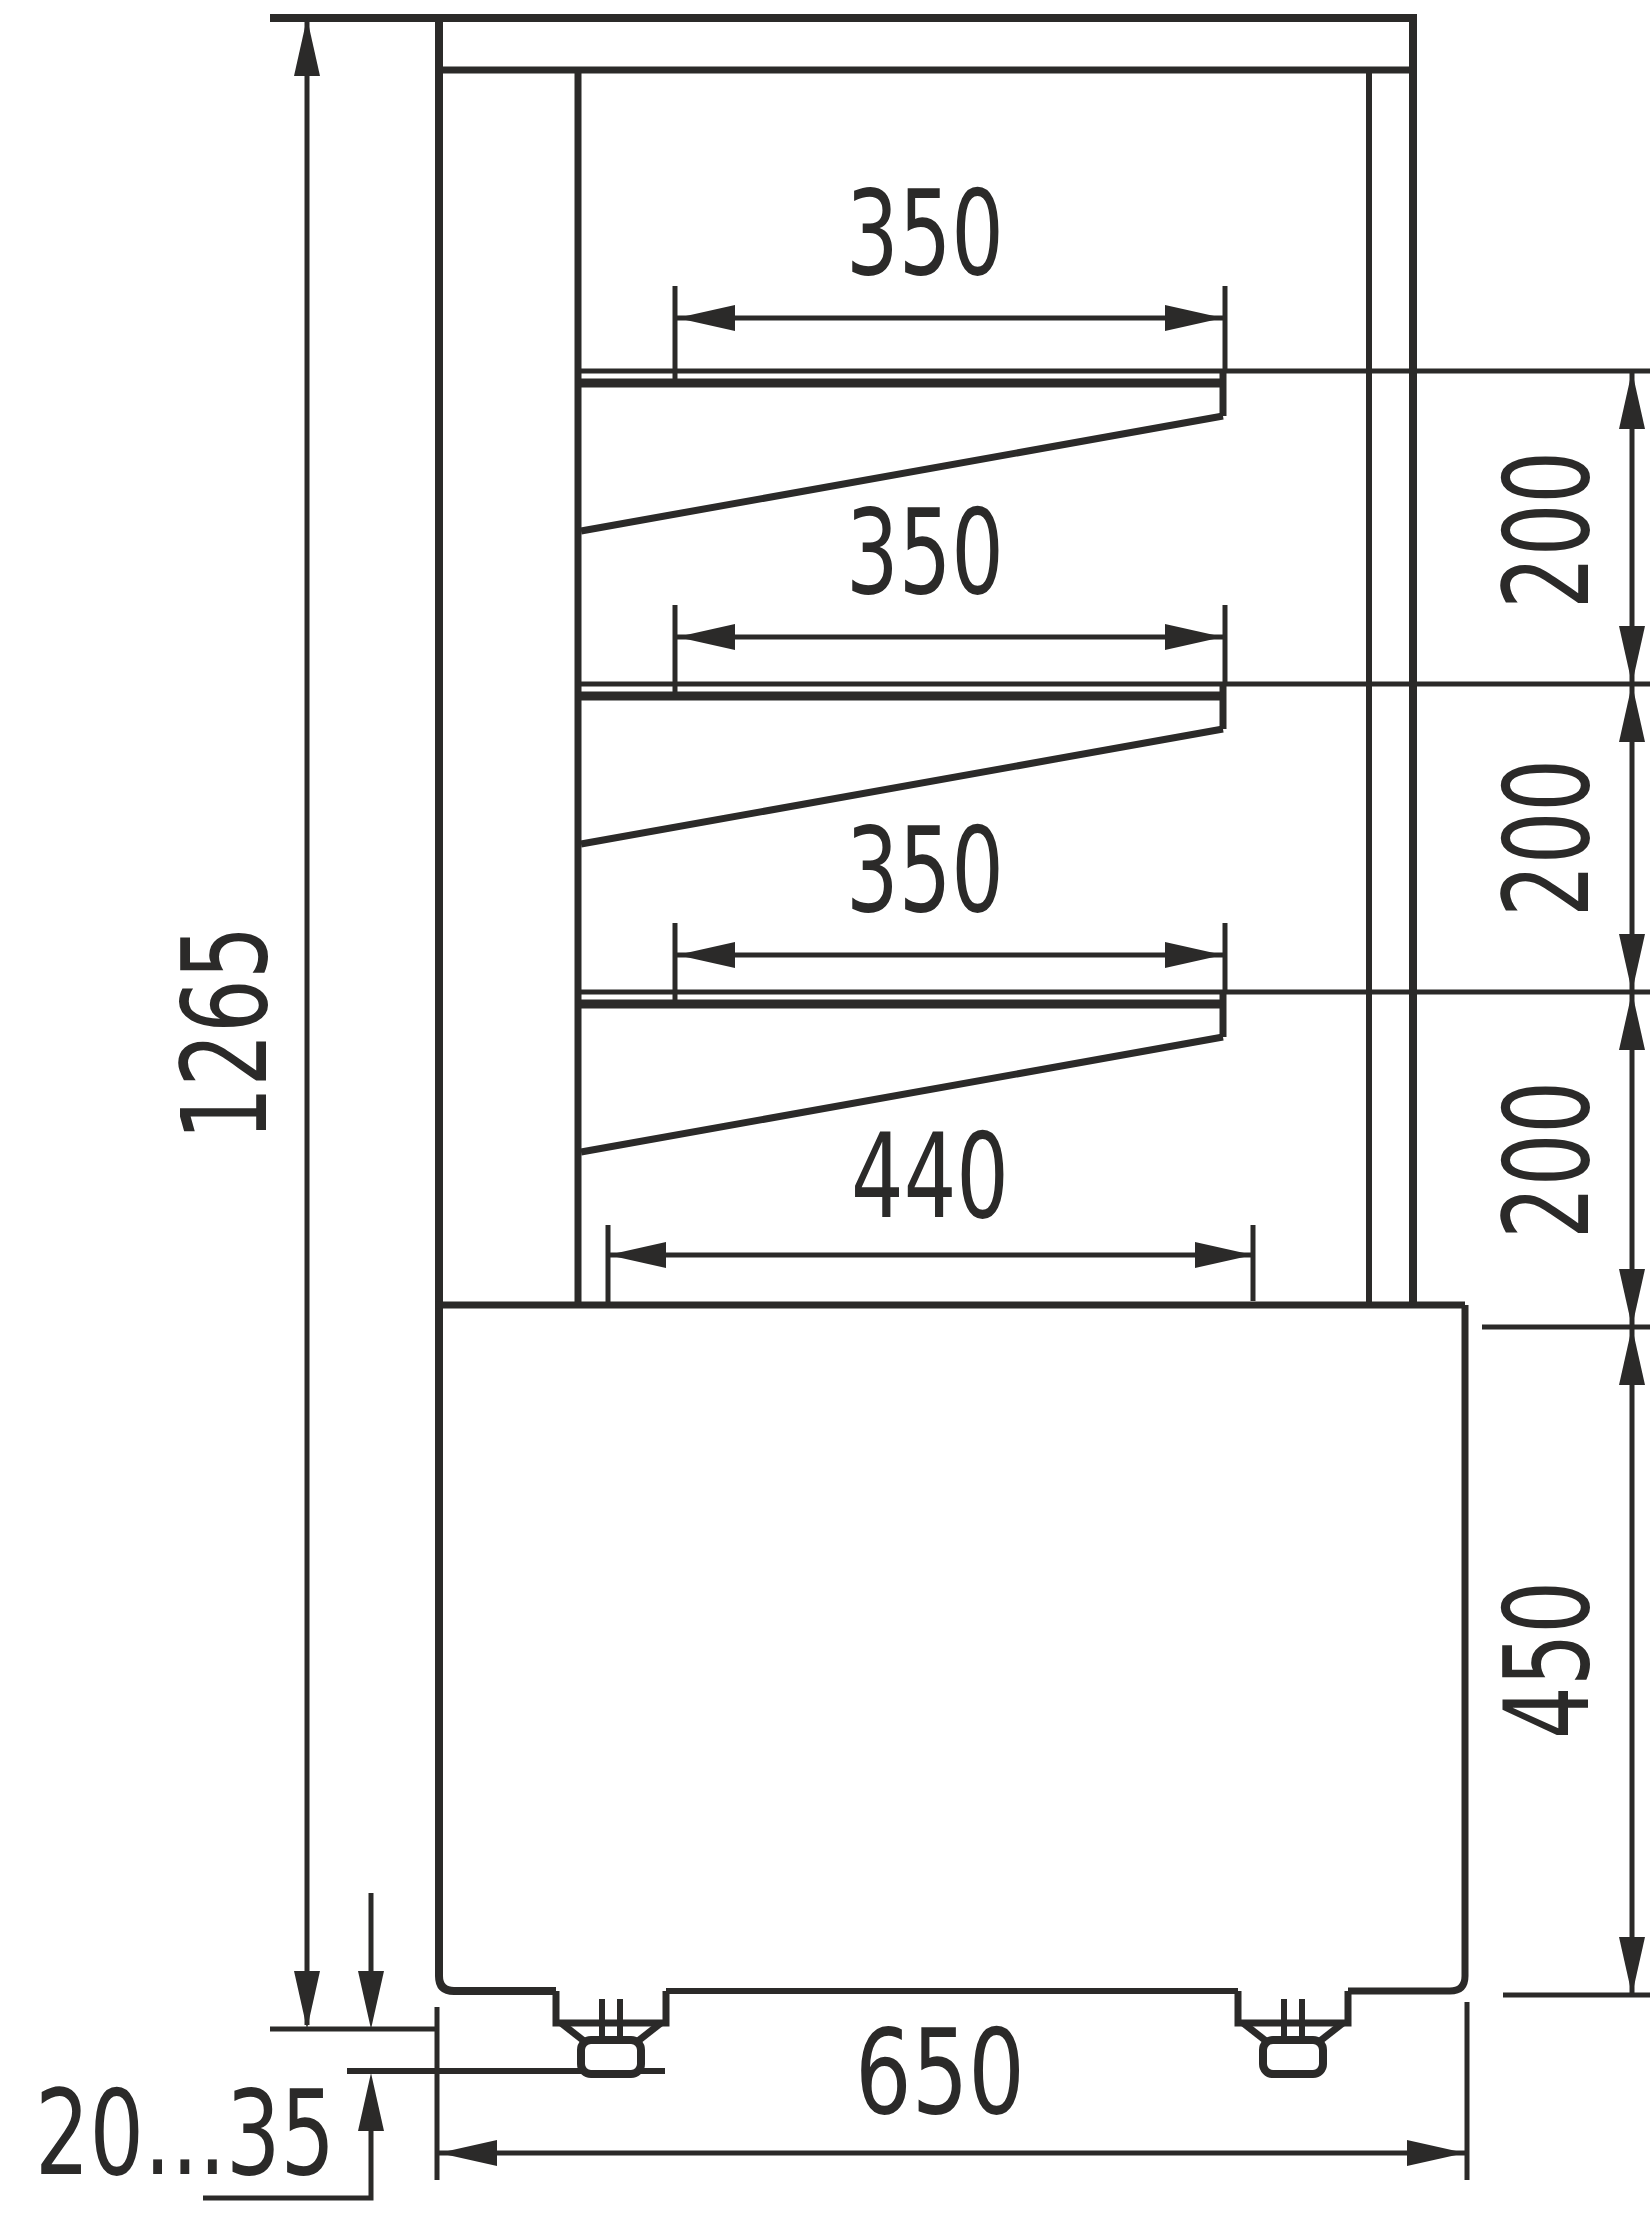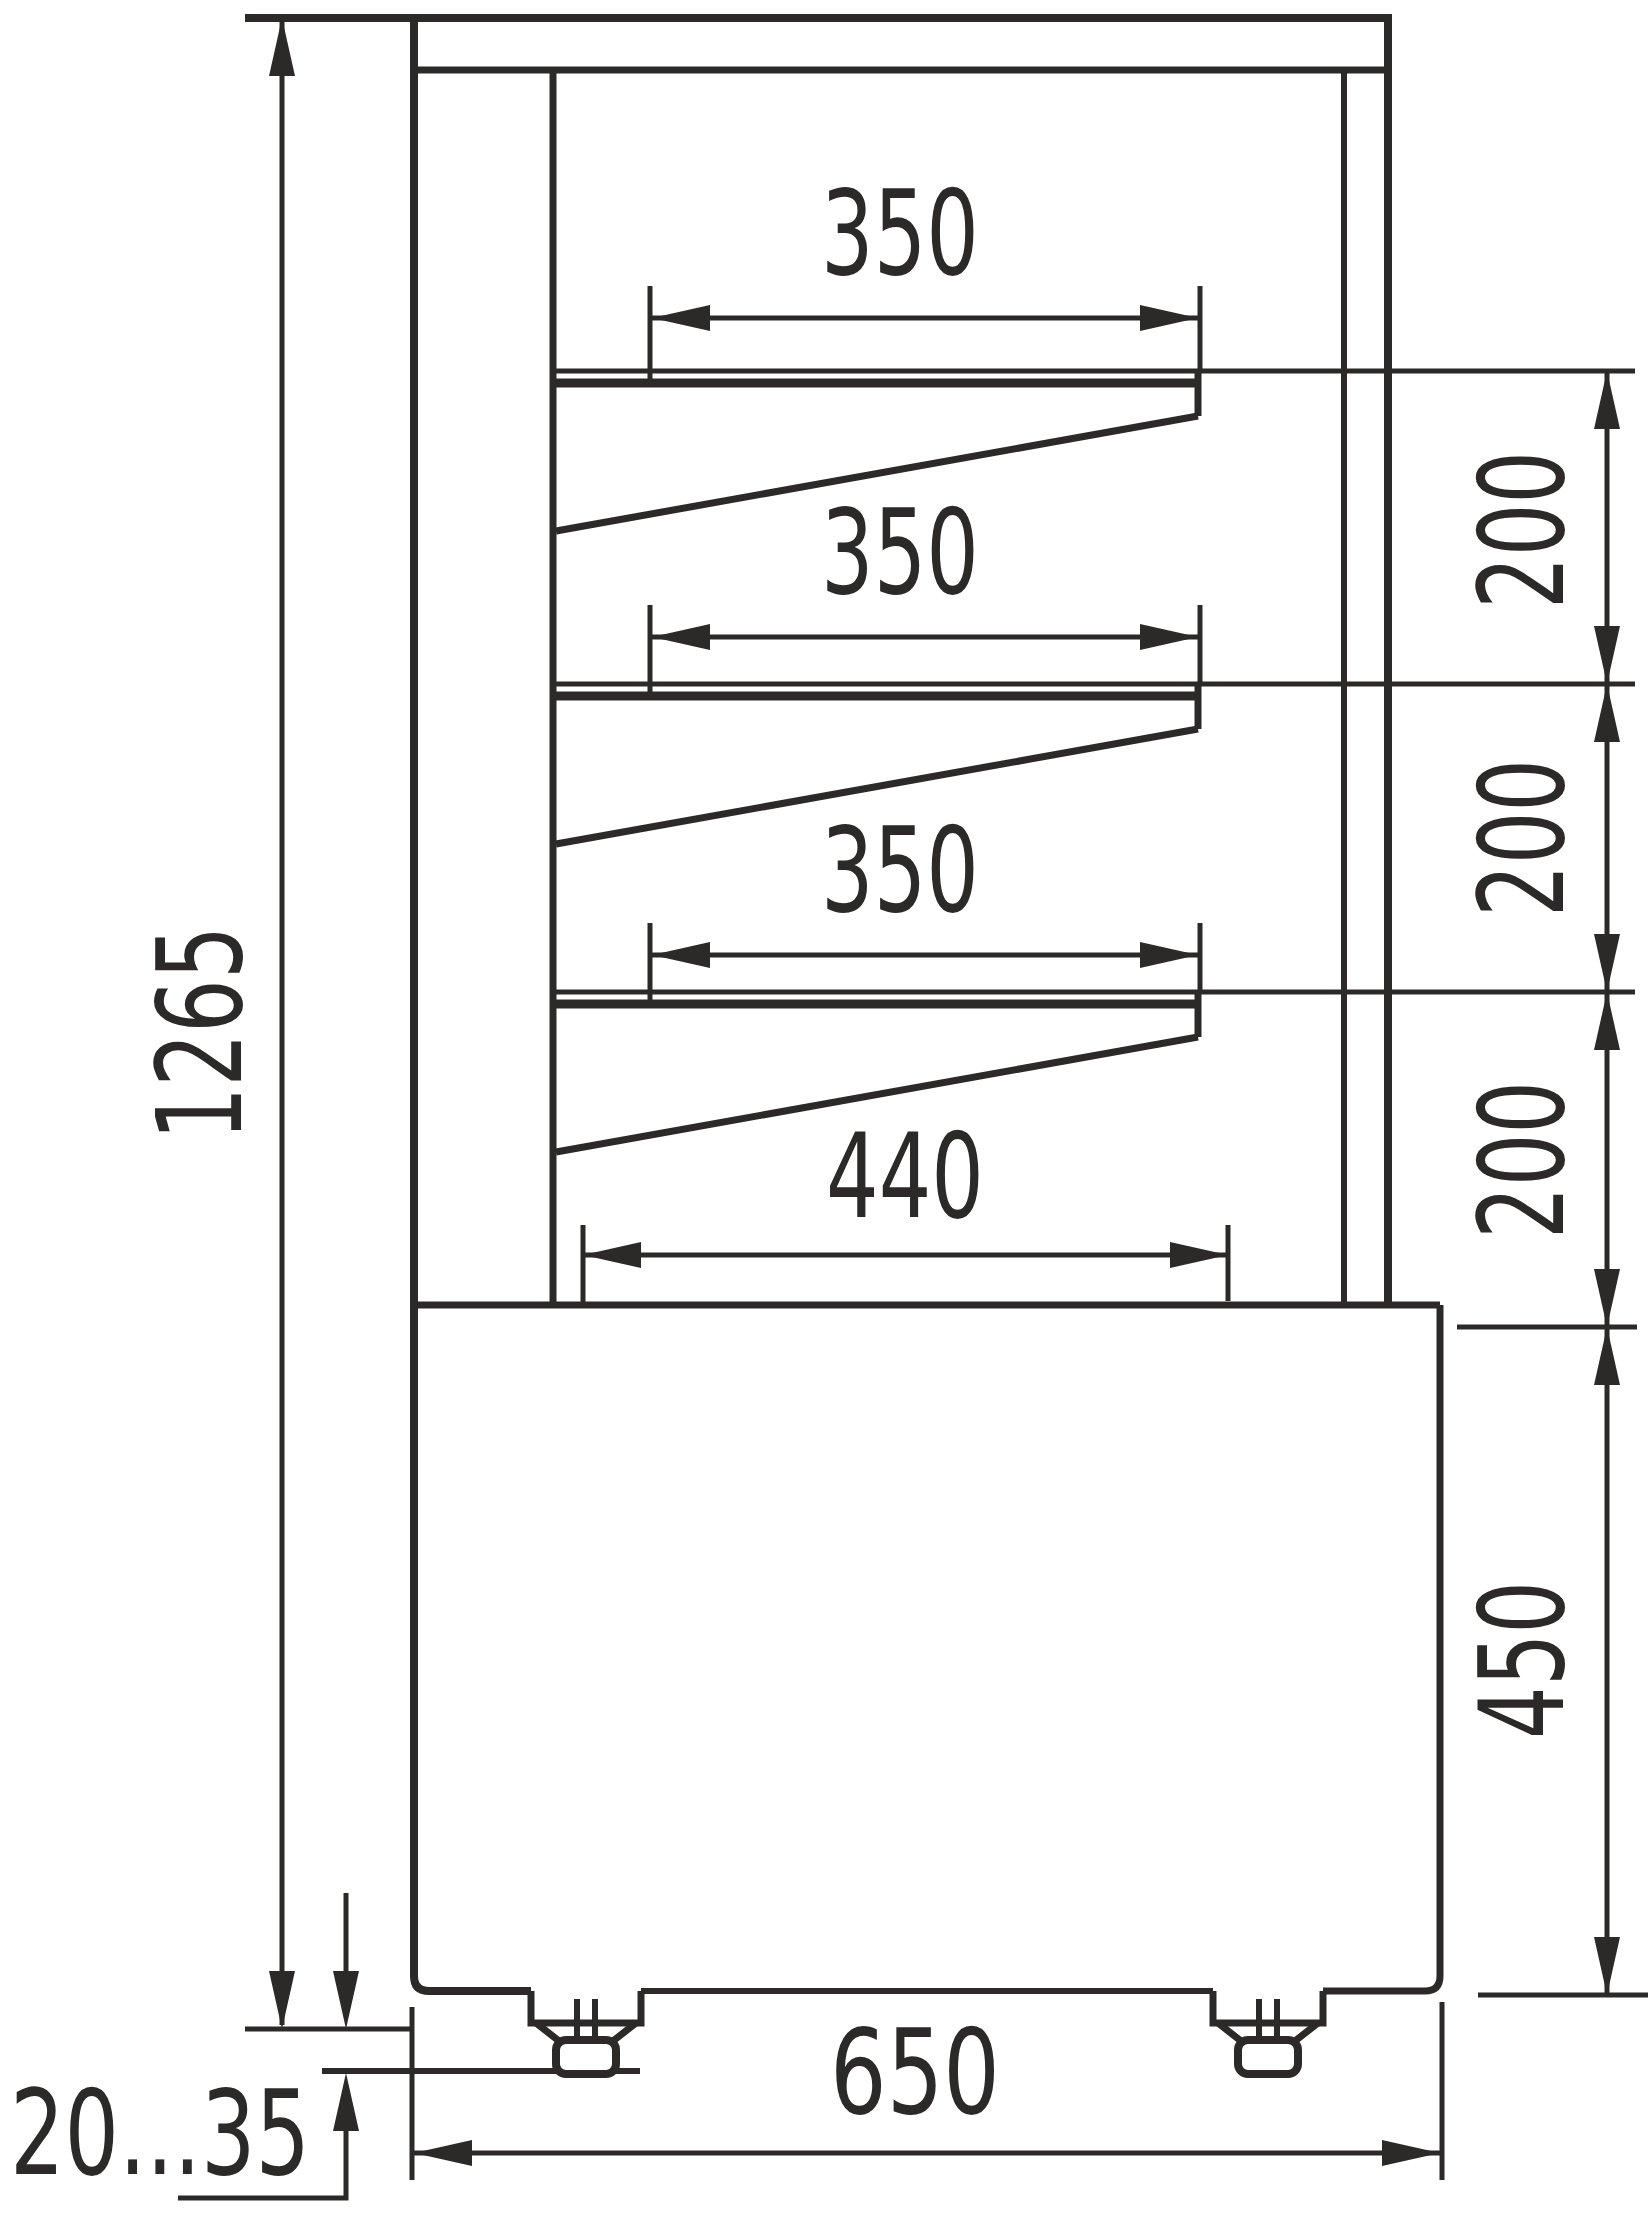--- a/index.html
+++ b/index.html
@@ -1,16 +1,16 @@
 <!DOCTYPE html>
 <html><head>
 <meta charset="utf-8">
 <style>
   html,body{margin:0;padding:0;background:#fff;}
-  .stage{width:1432px;height:2218px;position:relative;background:#22c55e;}
+  .stage{width:1432px;height:2218px;position:relative;background:#22c55e;margin-left:25px;}
   svg{display:block;}
   text{font-family:"DejaVu Sans","Liberation Sans",sans-serif;font-weight:normal;}
 </style>
 </head>
 <body>
 
 <div class="stage">
 <svg width="1650" height="2218" viewBox="0 0 1650 2218">
   <rect x="0" y="0" width="1650" height="2218" fill="#ffffff"></rect>
 

